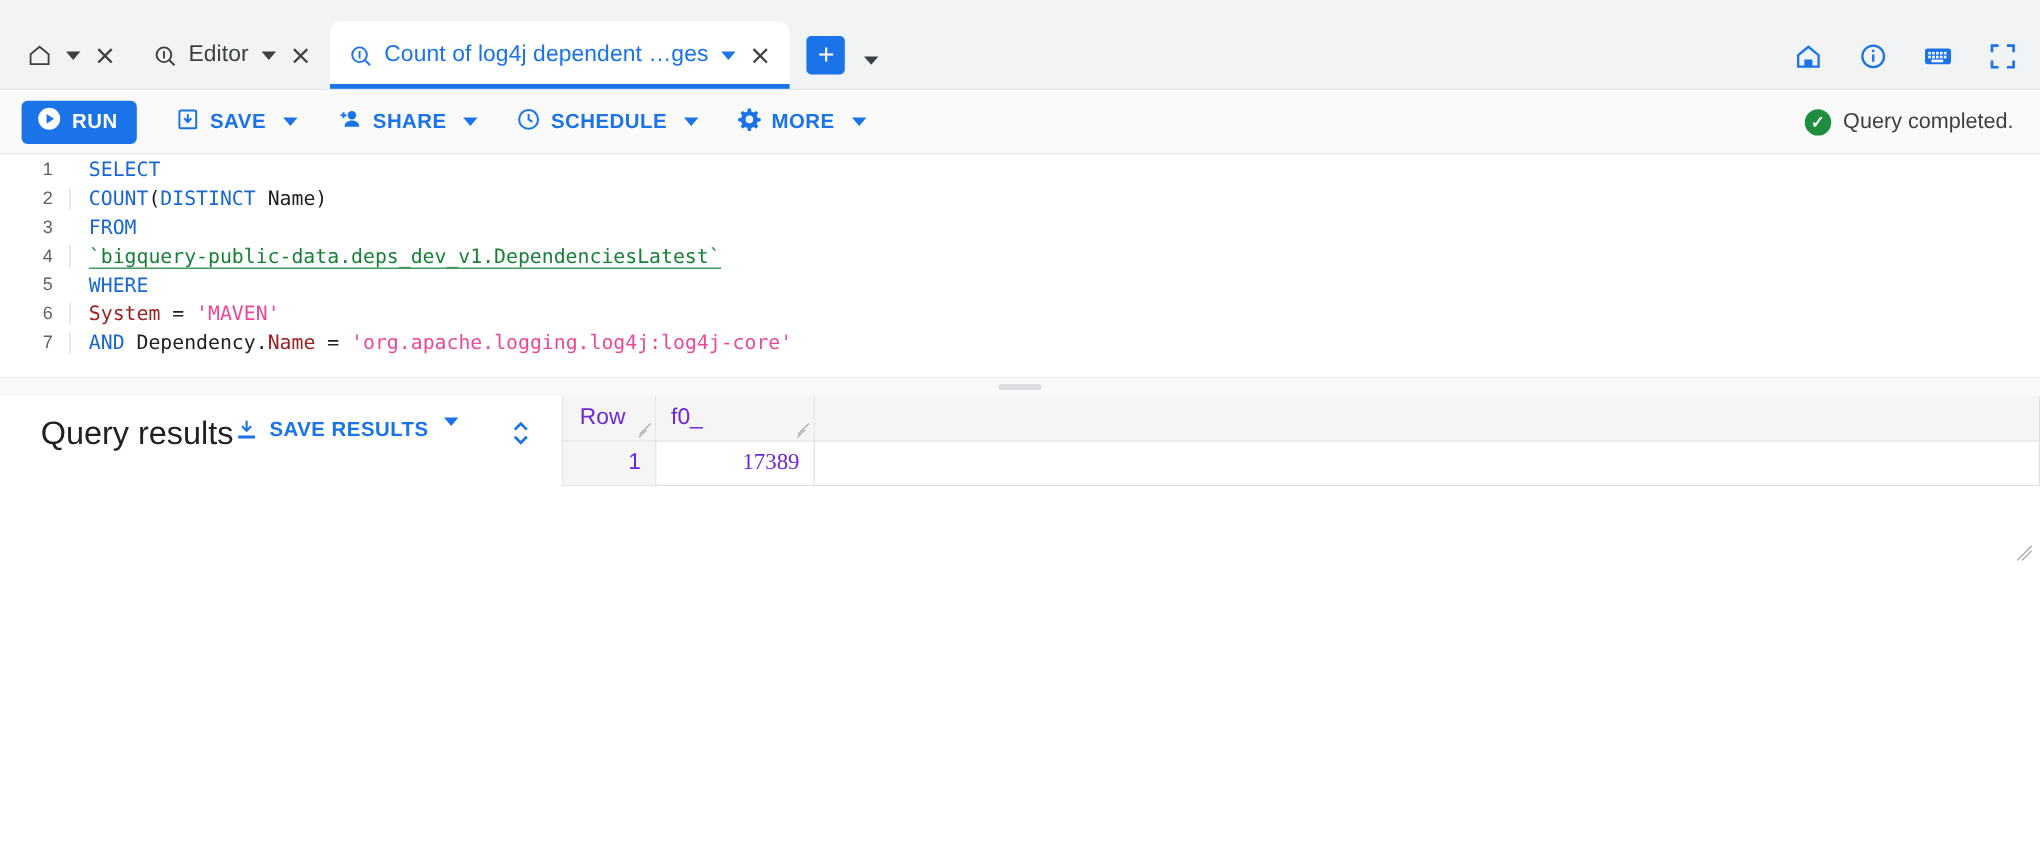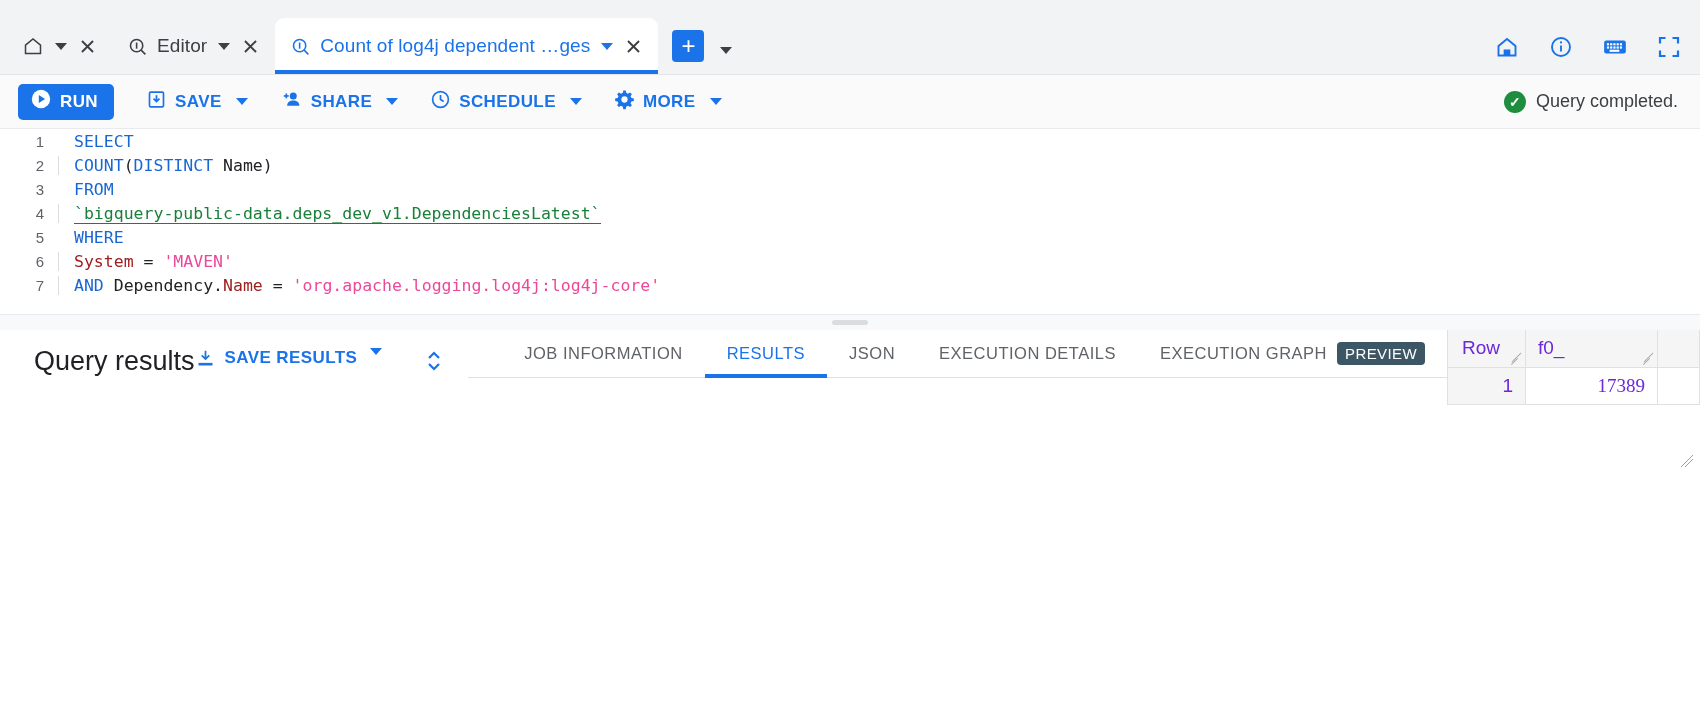--- a/index.html
+++ b/index.html
@@ -482,38 +482,20 @@
 
         <div class="updown">
           <svg width="24" height="28" viewBox="0 0 24 28" fill="none" stroke="#1a73e8" stroke-width="2.2">
               <path d="M7 11 L12 6 L17 11"></path>
               <path d="M7 17 L12 22 L17 17"></path>
             </svg>
         </div>
       </div>
     </div>
 
-    <div class="tabs-row">
-      <div class="rtab">
-          <span>JOB INFORMATION</span>
-        </div>
-      <div class="rtab active">
-          <span>RESULTS</span>
-        </div>
-      <div class="rtab">
-          <span>JSON</span>
-        </div>
-      <div class="rtab">
-          <span>EXECUTION DETAILS</span>
-        </div>
-      <div class="rtab">
-        <span>EXECUTION GRAPH</span>
-        <span class="pill">PREVIEW</span>
-      </div>
-    </div>
 
     <div class="table-zone">
       <table class="res">
         <thead>
           <tr>
             <th class="c-row">
               <span>Row</span>
               <span class="resize-grip">
                   <span></span>
                   <span></span>

